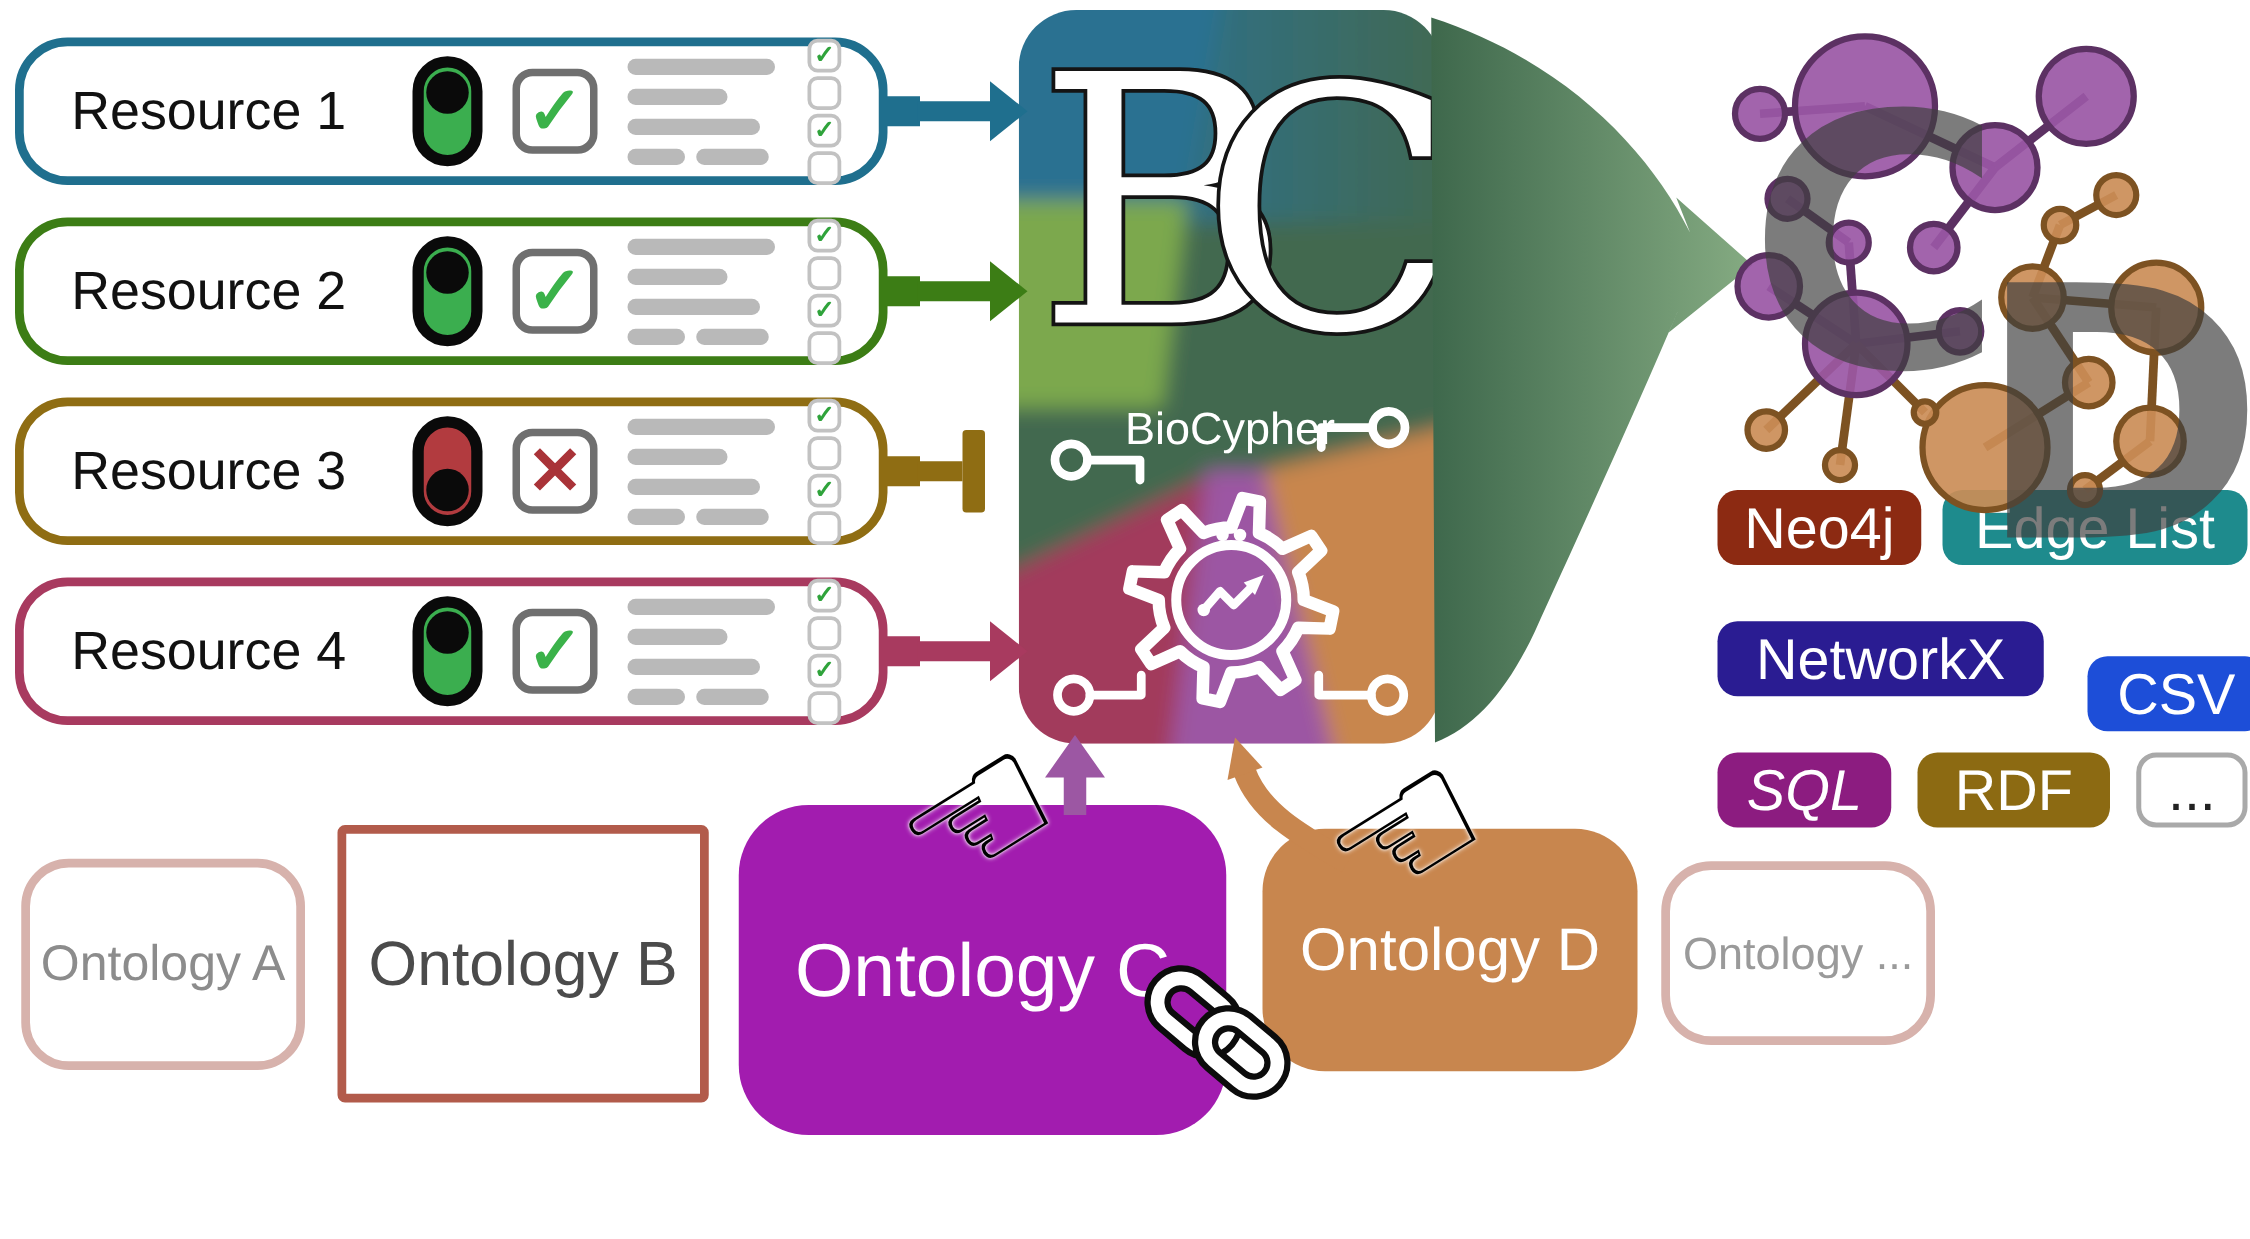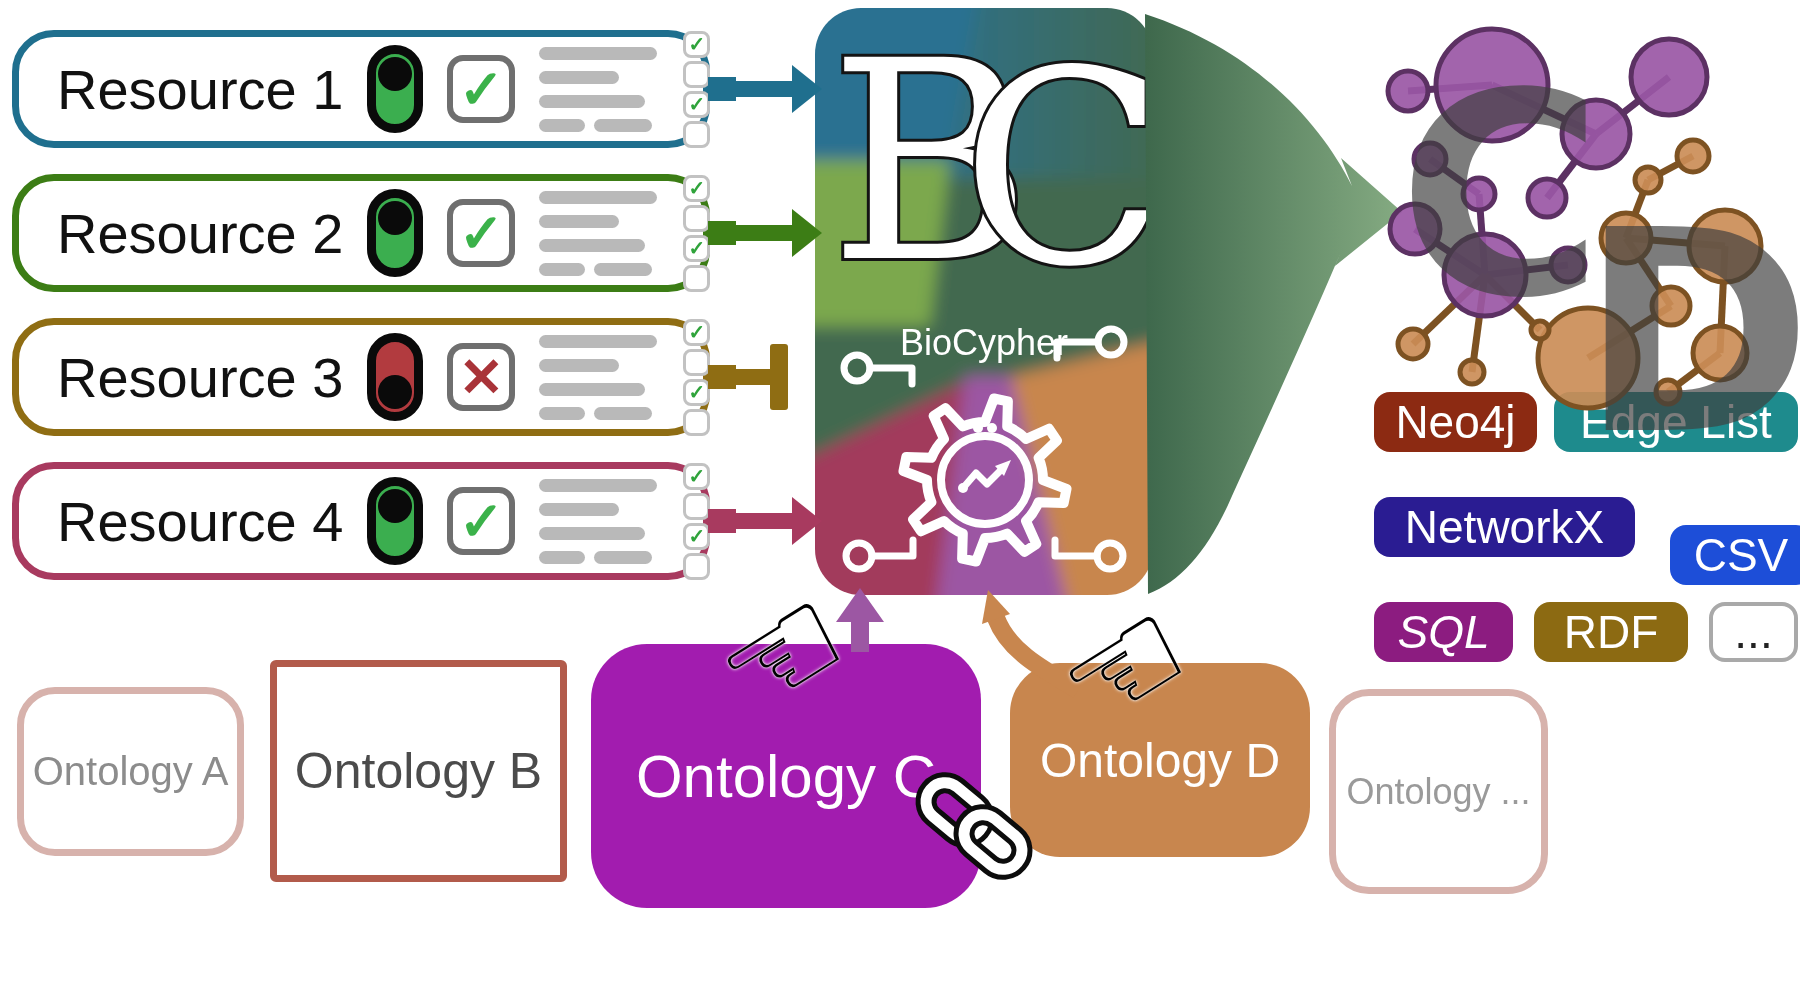--- a/index.html
+++ b/index.html
@@ -4,21 +4,21 @@
 <style>
   html,body{margin:0;padding:0;background:#fff;}
   #canvas{position:relative;width:1800px;height:991px;background:#fff;overflow:hidden;
           font-family:"Liberation Sans",sans-serif;}
   .abs{position:absolute;}
 
   
   .card{position:absolute;left:12px;width:698px;height:118px;background:#fff;
         border-style:solid;border-width:7px;border-radius:42px;box-sizing:border-box;
         display:flex;align-items:center;padding:0 30px 0 38px;gap:24px;}
-  .card .rlabel{font-size:56px;color:#111;flex:1;white-space:nowrap;}
+  .card .rlabel{font-size:43px;color:#111;flex:1;white-space:nowrap;}
   .toggle{width:56px;height:88px;border:9px solid #0a0a0a;border-radius:30px;box-sizing:border-box;
           position:relative;flex:none;}
   .knob{position:absolute;left:50%;transform:translateX(-50%);width:34px;height:34px;
         border-radius:50%;background:#0a0a0a;}
   .toggle.on .knob{top:3px;} .toggle.off .knob{bottom:3px;}
   .statusbox{width:68px;height:68px;border:6px solid #6f6f6f;border-radius:16px;box-sizing:border-box;
              display:flex;align-items:center;justify-content:center;flex:none;background:#fff;}
   .statusbox span{font-size:54px;font-weight:bold;line-height:1;}
   .lines{display:flex;flex-direction:column;gap:11px;flex:none;width:120px;}
   .lines .ln{height:13px;border-radius:7px;background:#b9b9b9;}
@@ -245,21 +245,21 @@
       <div class="badge" style="left: 1670px; top: 525px; width: 142px; background: #1d4ed8; color: rgb(255, 255, 255);">CSV</div>
       <div class="badge" style="left: 1374px; top: 602px; width: 139px; background: rgb(140, 28, 128); color: rgb(255, 255, 255); font-style: italic;">SQL</div>
       <div class="badge" style="left: 1534px; top: 602px; width: 154px; background: rgb(140, 106, 18); color: rgb(255, 255, 255);">RDF</div>
       <div class="badge" style="left: 1709px; top: 602px; width: 89px; background: rgb(255, 255, 255); color: rgb(34, 34, 34); border: 4px solid rgb(169, 169, 169);">...</div>
     </div>
   <div id="ontologies">
       <div class="onto" style="left: 17px; top: 687px; width: 227px; height: 169px; border-radius: 38px; font-size: 40px; color: rgb(140, 140, 140); border: 7px solid rgb(215, 178, 172);">Ontology A</div>
       <div class="onto" style="left: 270px; top: 660px; width: 297px; height: 222px; border-radius: 6px; font-size: 50px; color: rgb(75, 75, 75); border: 7px solid rgb(178, 91, 75);">Ontology B</div>
       <div class="onto" style="left: 591px; top: 644px; width: 390px; height: 264px; border-radius: 56px; font-size: 60px; color: rgb(255, 255, 255); background: #a21caf;">Ontology C</div>
       <div class="onto" style="left: 1010px; top: 663px; width: 300px; height: 194px; border-radius: 50px; font-size: 48px; color: rgb(255, 255, 255); background: rgb(200, 134, 78);">Ontology D</div>
-      <div class="onto" style="left: 1329px; top: 689px; width: 219px; height: 205px; border-radius: 40px; font-size: 36px; color: rgb(154, 154, 154); border: 7px solid rgb(215, 178, 172);">Ontology ...</div>
+      <div class="onto" style="left: 1329px; top: 689px; width: 219px; height: 147px; border-radius: 40px; font-size: 36px; color: rgb(154, 154, 154); border: 7px solid rgb(215, 178, 172);">Ontology ...</div>
     </div>
 
   <svg id="overlay" viewBox="0 0 1800 991">
     <defs>
       <linearGradient id="funnelGrad" x1="1145" y1="0" x2="1402" y2="0" gradientUnits="userSpaceOnUse">
         <stop offset="0" stop-color="#3E684C"></stop>
           <stop offset="1" stop-color="#85AB82"></stop>
       </linearGradient>
     </defs>
     <path fill="url(#funnelGrad)" d="M1145,14 C1250,48 1318,118 1352,186 L1341,158 L1402,212 L1335,266 L1346,240

